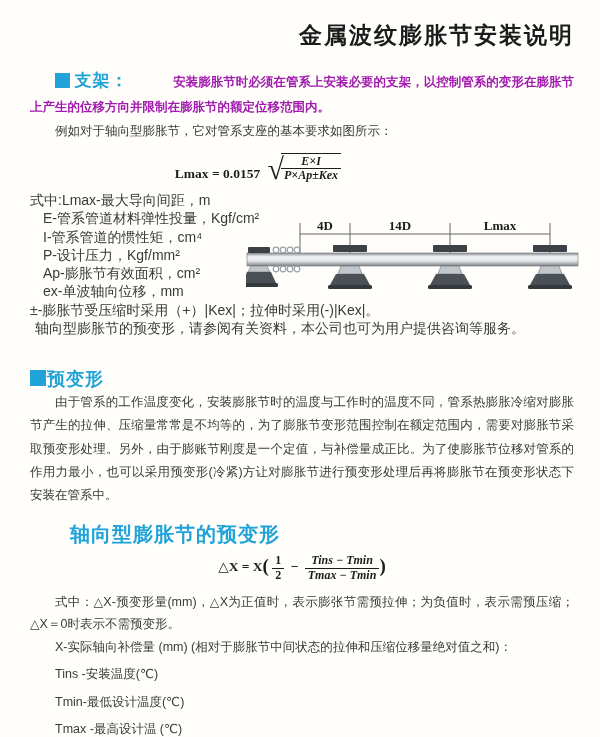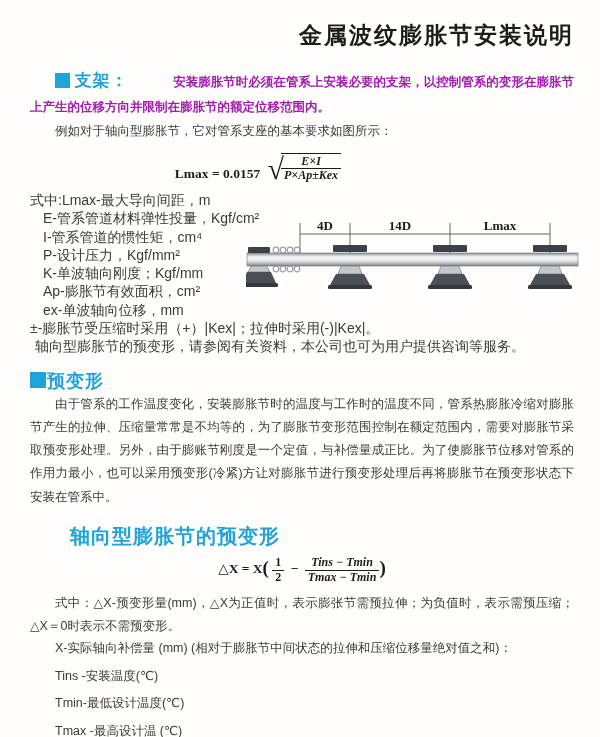--- a/index.html
+++ b/index.html
@@ -119,21 +119,20 @@
         </span>
       </span>
     </span>
   </div>
 
   <div class="defs-wrap">
     <div class="def-line">式中:Lmax-最大导向间距，m</div>
     <div class="def-line ind">E-管系管道材料弹性投量，Kgf/cm²</div>
     <div class="def-line ind">I-管系管道的惯性矩，cm⁴</div>
     <div class="def-line ind">P-设计压力，Kgf/mm²</div>
-    <div class="def-line ind">K-单波轴向刚度；Kgf/mm</div>
     <div class="def-line ind">Ap-膨胀节有效面积，cm²</div>
     <div class="def-line ind">ex-单波轴向位移，mm</div>
     <div class="def-line">±-膨胀节受压缩时采用（+）|Kex|；拉伸时采用(-)|Kex|。</div>
     <div class="def-line hang">轴向型膨胀节的预变形，请参阅有关资料，本公司也可为用户提供咨询等服务。</div>
 
     <svg class="diagram" width="335" height="80" viewBox="0 0 335 80">
       <defs>
         <linearGradient id="pipeGrad" x1="0" y1="0" x2="0" y2="1">
           <stop offset="0" stop-color="#8d9296"></stop>
           <stop offset="0.3" stop-color="#f3f4f5"></stop>

